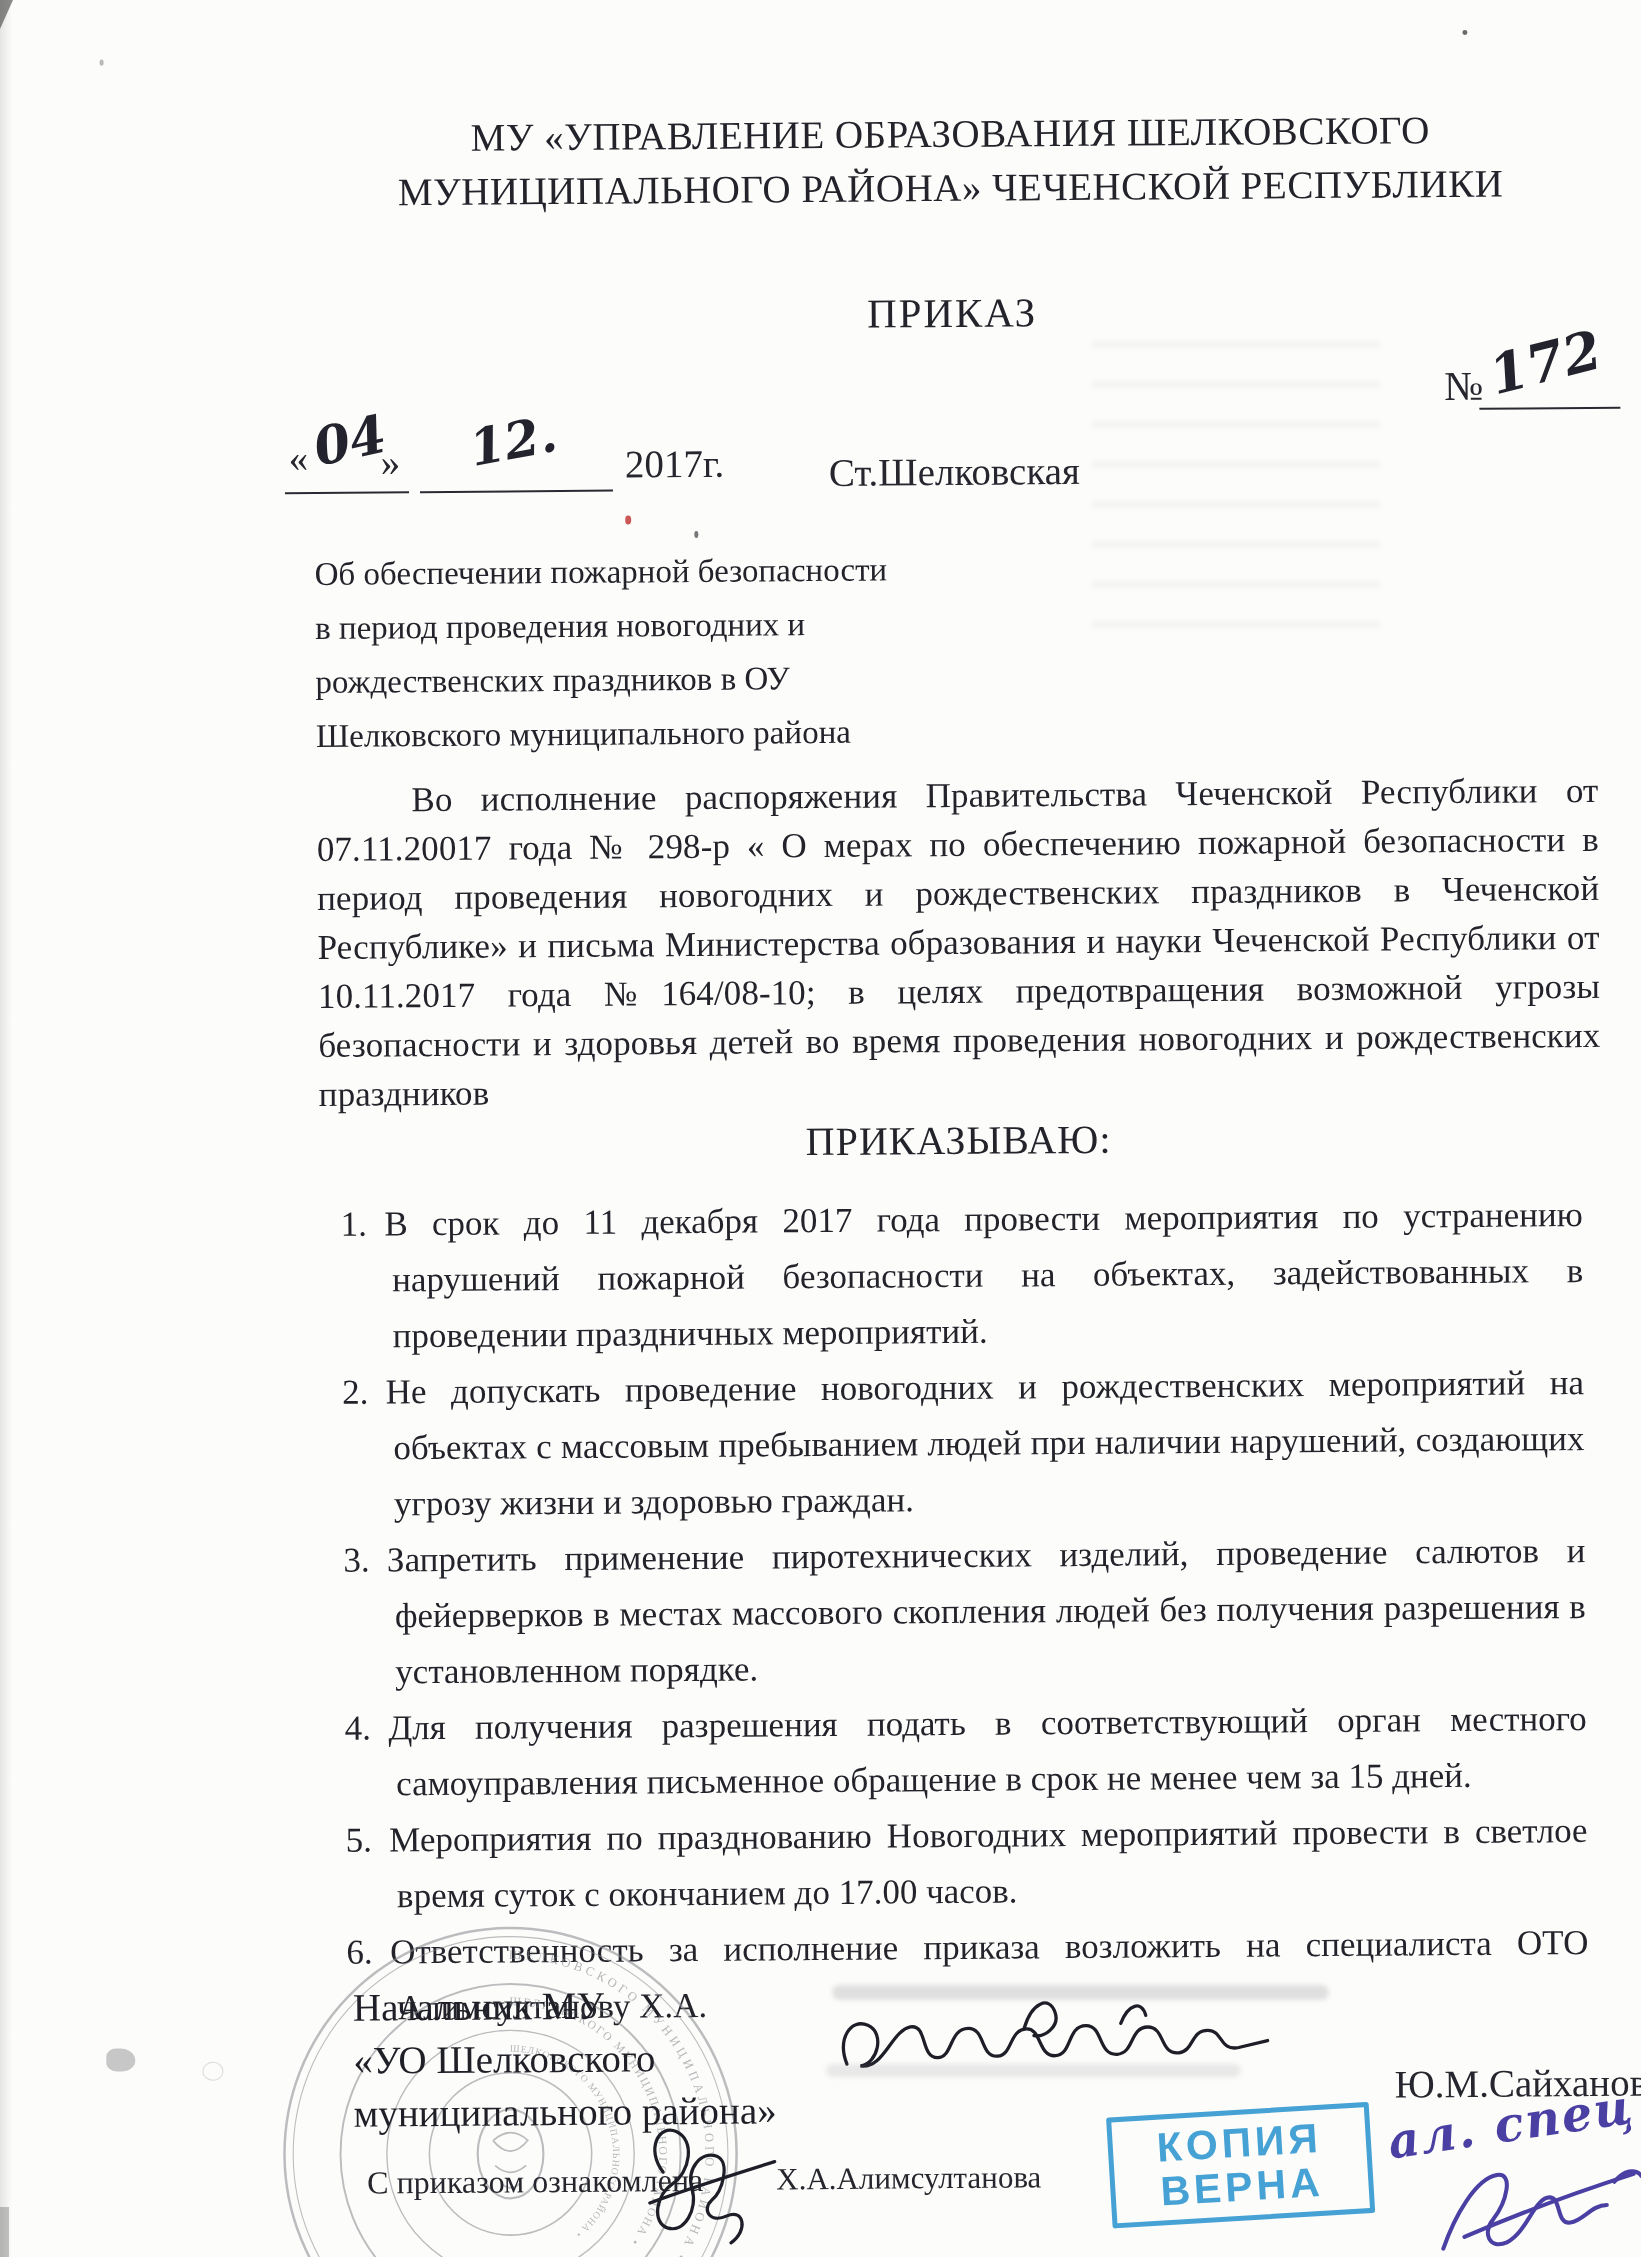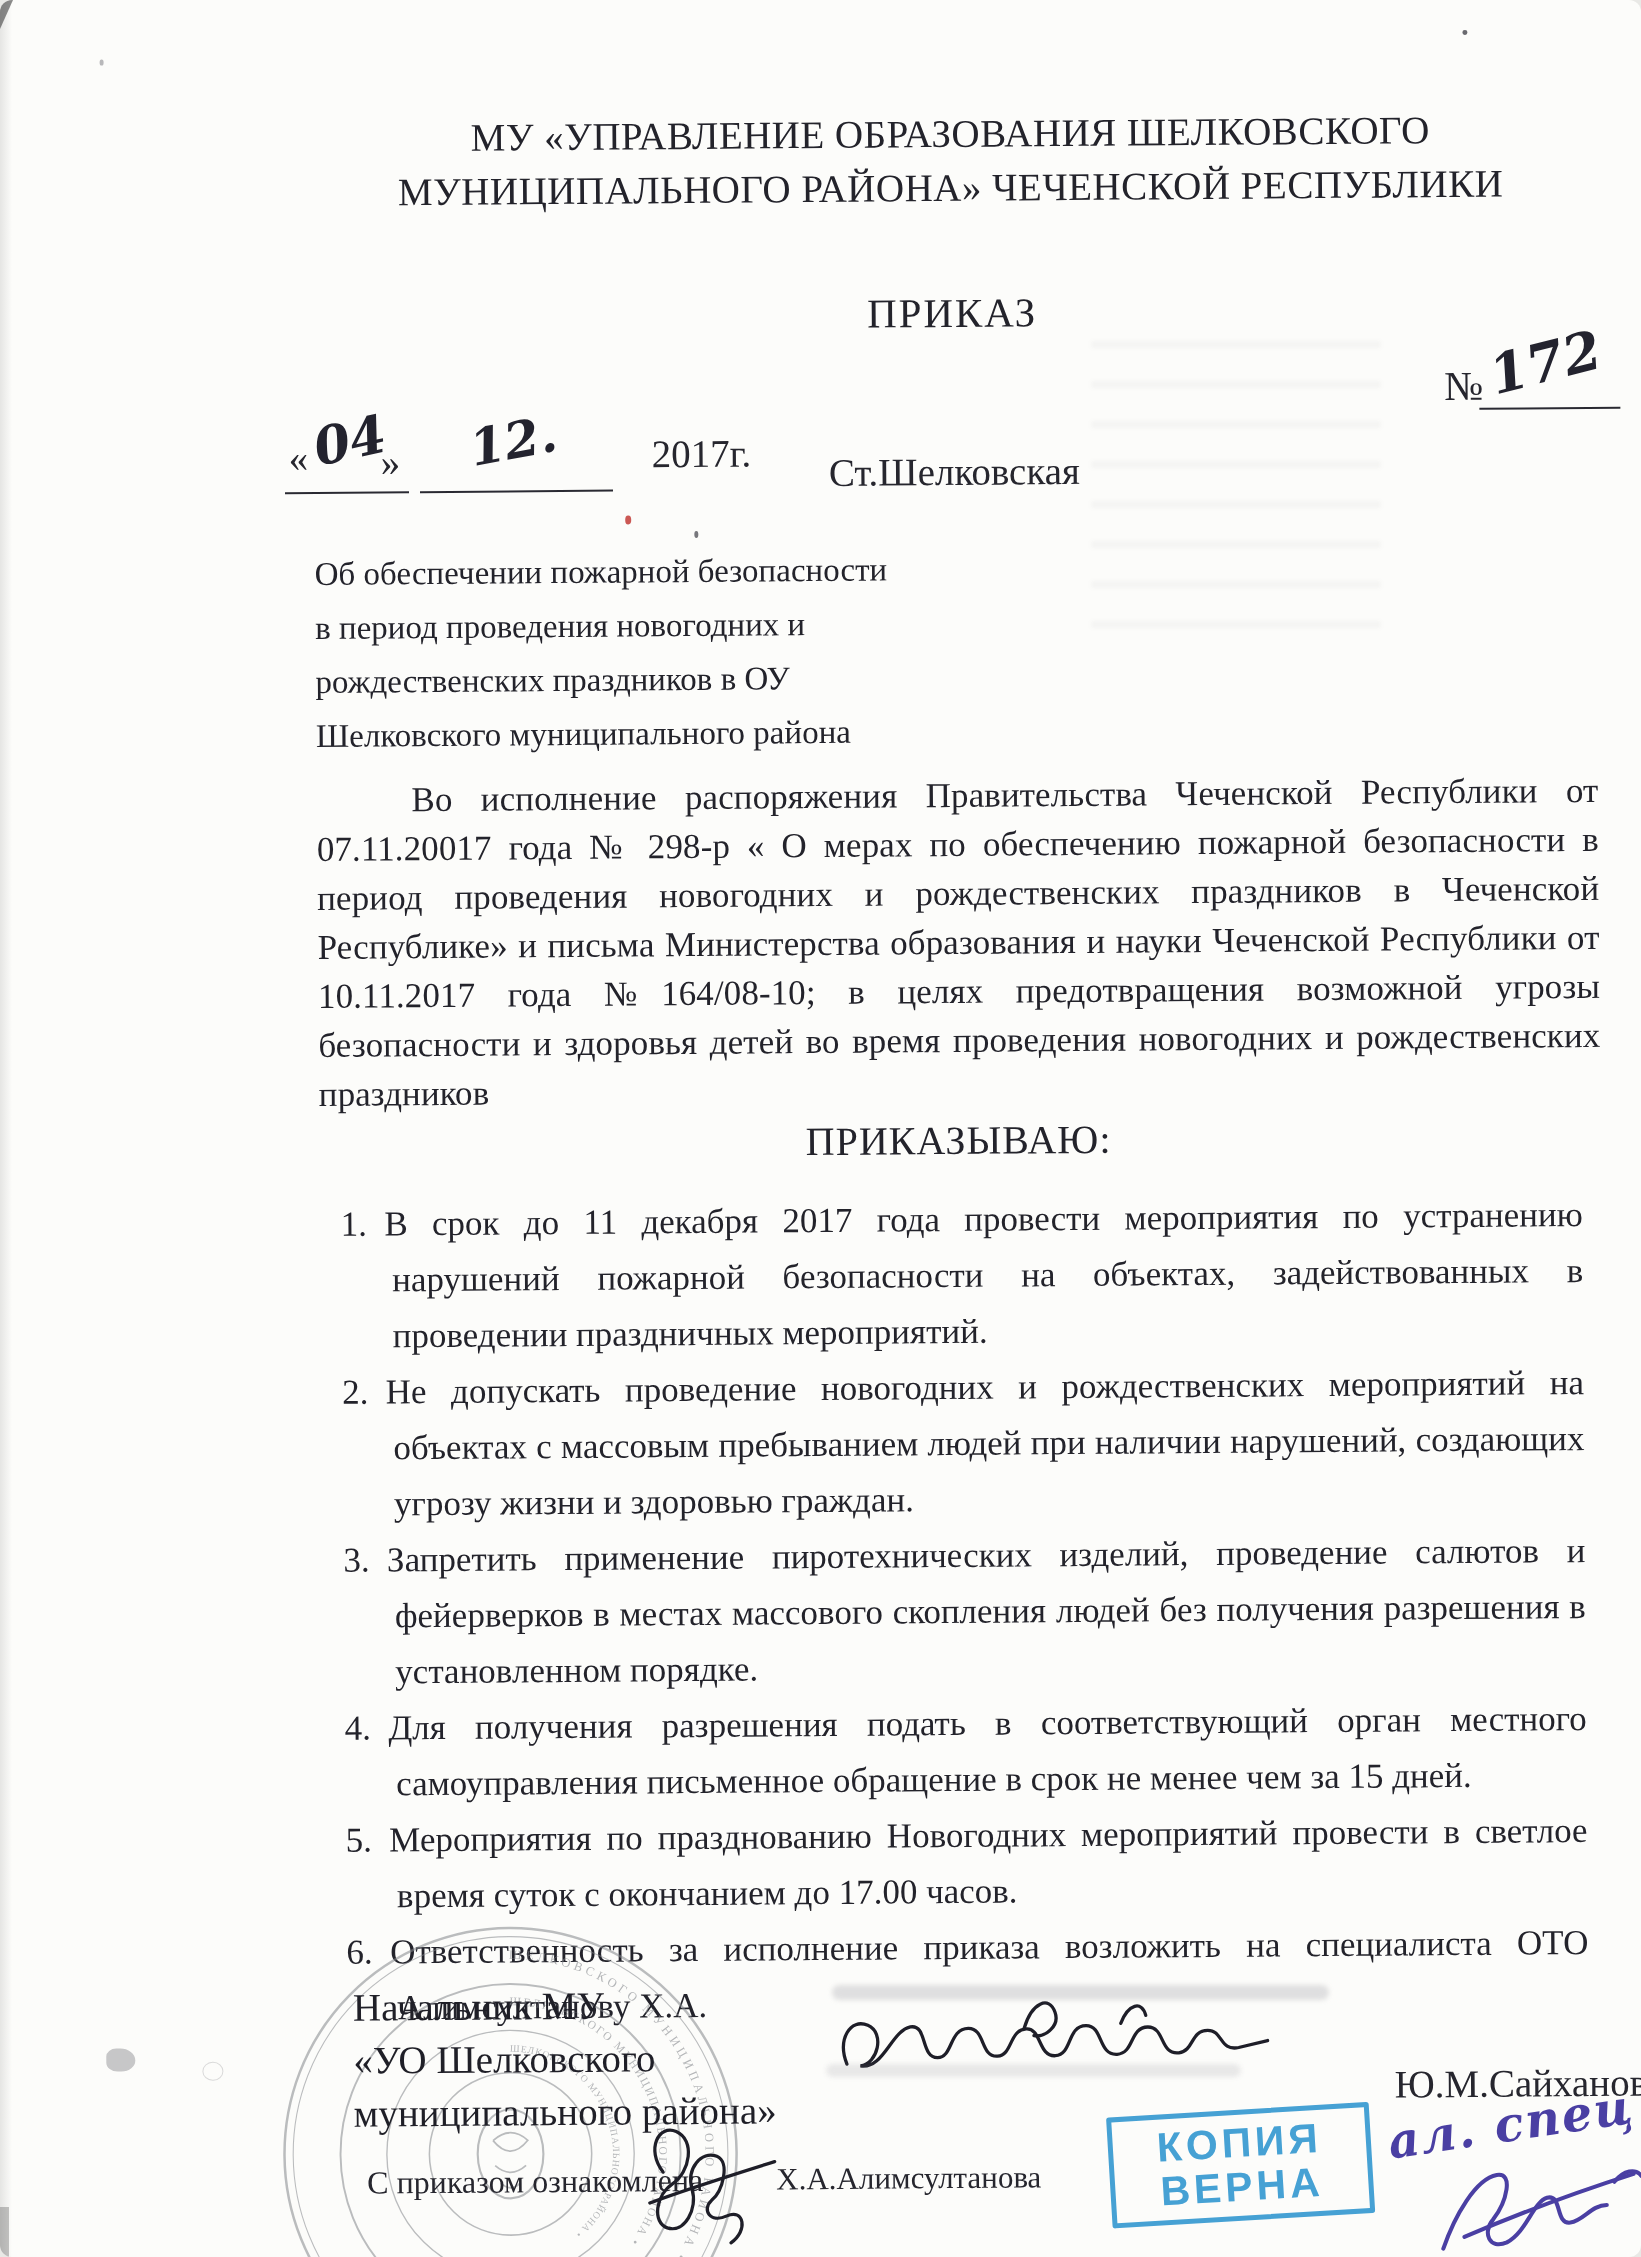--- a/index.html
+++ b/index.html
@@ -1,19 +1,19 @@
 <!DOCTYPE html>
 <html><head>
 <meta charset="utf-8">
 <style>
   html,body{margin:0;padding:0;background:#e9e9e6;}
   #page{
     position:relative;width:1641px;height:2257px;margin:0 auto;
     background:#fcfcfa;overflow:hidden;
-    font-family:"Liberation Serif","DejaVu Serif",serif;color:#1d1d24;border-radius:12px;
+    font-family:"Liberation Serif","DejaVu Serif",serif;color:#1d1d24;
   }
   .abs{position:absolute;}
   .tilt{position:absolute;left:0;top:0;width:1641px;height:2257px;transform:rotate(-0.45deg);}
   
   .org{left:183px;width:1550px;text-align:center;font-size:39px;letter-spacing:0.5px;color:#23232b;}
   .doc-type{left:319px;width:1279px;text-align:center;font-size:41px;letter-spacing:1.9px;color:#23232b;}
   
   .printed{font-size:39px;color:#26262e;}
   .hand{font-family:"DejaVu Serif",serif;font-style:italic;font-weight:bold;color:#23232e;}
   .uline{border-bottom:2.4px solid #2a2a32;height:0;}
@@ -69,21 +69,21 @@
     <div class="abs org" style="top:166px;">МУНИЦИПАЛЬНОГО РАЙОНА» ЧЕЧЕНСКОЙ РЕСПУБЛИКИ</div>
 
     <div class="abs doc-type" style="top:290px;">ПРИКАЗ</div>
 
     <div class="abs printed" style="left:294px;top:431px;">«</div>
     <div class="abs hand" style="left:319px;top:406px;font-size:52px;transform:rotate(-12deg);">04</div>
     <div class="abs printed" style="left:386px;top:436px;">»</div>
     <div class="abs uline" style="left:290px;top:488px;width:124px;"></div>
     <div class="abs hand" style="left:475px;top:409px;font-size:50px;transform:rotate(-10deg);">12.</div>
     <div class="abs uline" style="left:425px;top:488px;width:193px;"></div>
-    <div class="abs printed" style="left:630px;top:430px;margin-left:27px;">2017г.</div>
+    <div class="abs printed" style="left:630px;top:440px;">2017г.</div>
 
     <div class="abs printed" style="left:1450px;top:367px;font-size:41px;">№</div>
     <div class="abs hand" style="left:1495px;top:336px;font-size:54px;transform:rotate(-14deg);">172</div>
     <div class="abs uline" style="left:1485px;top:413px;width:141px;"></div>
 
     <div class="abs printed" style="left:834px;top:450px;">Ст.Шелковская</div>
 
     <div class="abs subject" style="top:543px;">
       <div>Об обеспечении пожарной безопасности</div>
       <div>в период проведения новогодних и</div>

